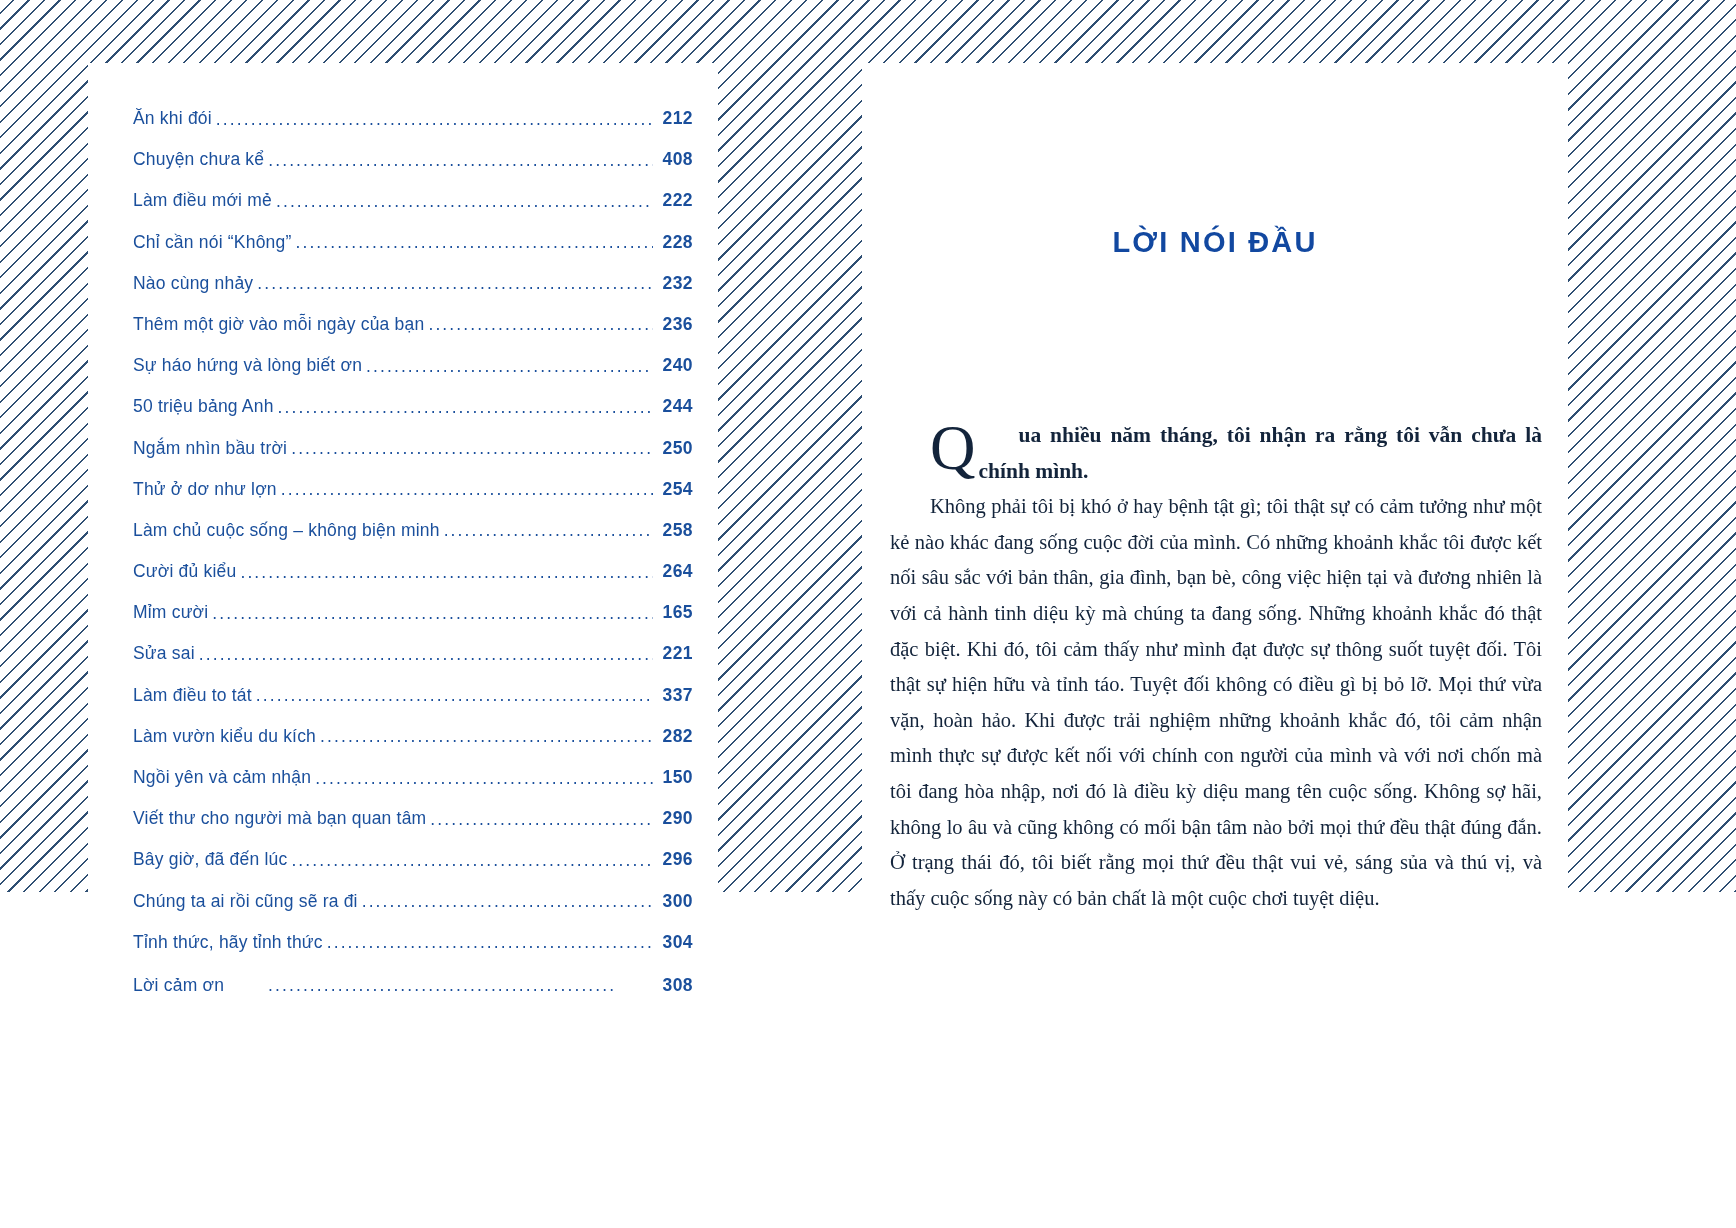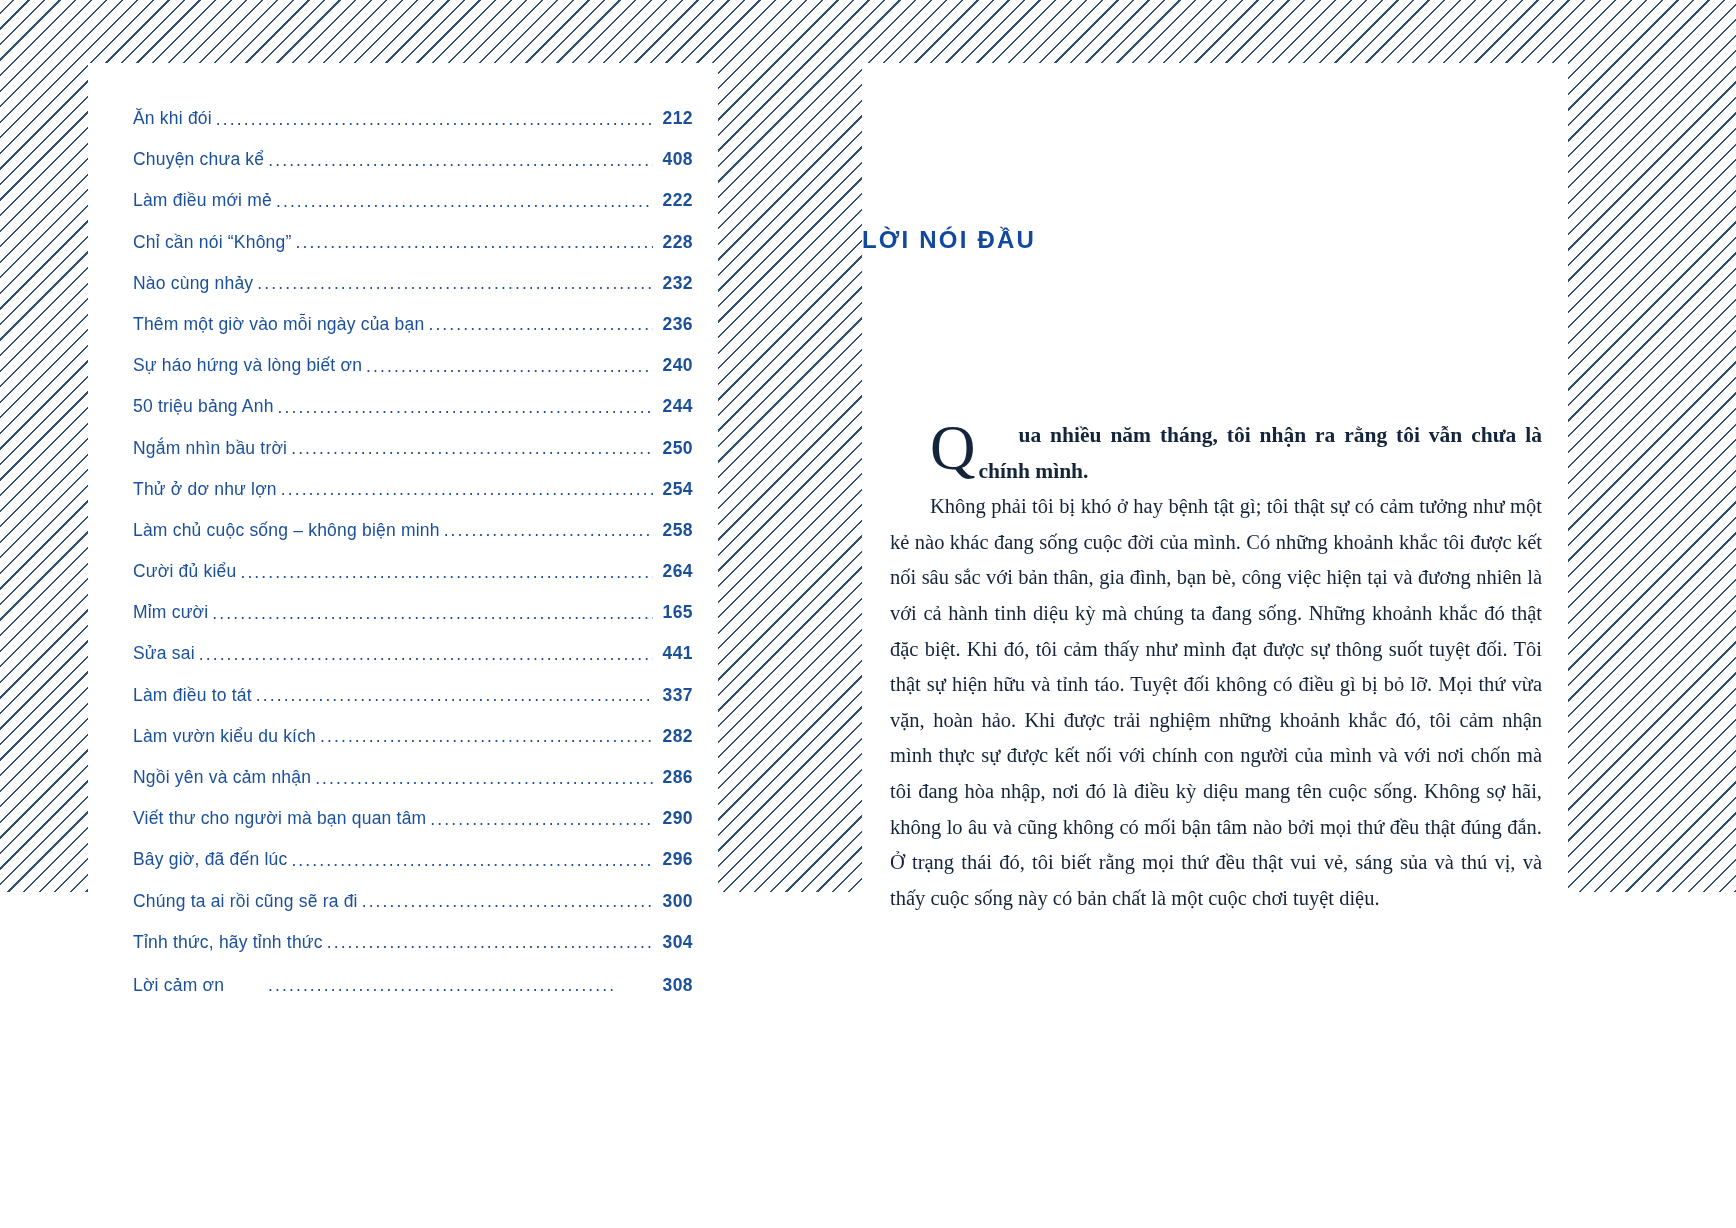--- a/index.html
+++ b/index.html
@@ -89,23 +89,23 @@
     font-weight: 700;
     letter-spacing: 0.4px;
   }
 
   
   .preface-heading {
     position: absolute;
     left: 0;
     right: 0;
     top: 163px;
-    text-align: left;
+    text-align: center;
     color: #1248a0;
-    font-size: 24px;
+    font-size: 29px;
     font-weight: 700;
     letter-spacing: 2.2px;
   }
   .preface-body {
     position: absolute;
     left: 28px;
     top: 355px;
     width: 652px;
     font-family: "Liberation Serif", serif;
     color: #13243b;
@@ -204,36 +204,36 @@
           <span class="toc-page">264</span>
         </div>
         <div class="toc-row">
           <span class="toc-title">Mỉm cười</span>
           <span class="toc-dots">..........................................................................................</span>
           <span class="toc-page">165</span>
         </div>
         <div class="toc-row">
           <span class="toc-title">Sửa sai</span>
           <span class="toc-dots">..........................................................................................</span>
-          <span class="toc-page">441</span>
+          <span class="toc-page">221</span>
         </div>
         <div class="toc-row">
           <span class="toc-title">Làm điều to tát</span>
           <span class="toc-dots">..........................................................................................</span>
           <span class="toc-page">337</span>
         </div>
         <div class="toc-row">
           <span class="toc-title">Làm vườn kiểu du kích</span>
           <span class="toc-dots">..........................................................................................</span>
           <span class="toc-page">282</span>
         </div>
         <div class="toc-row">
           <span class="toc-title">Ngồi yên và cảm nhận</span>
           <span class="toc-dots">..........................................................................................</span>
-          <span class="toc-page">286</span>
+          <span class="toc-page">150</span>
         </div>
         <div class="toc-row">
           <span class="toc-title">Viết thư cho người mà bạn quan tâm</span>
           <span class="toc-dots">..........................................................................................</span>
           <span class="toc-page">290</span>
         </div>
         <div class="toc-row">
           <span class="toc-title">Bây giờ, đã đến lúc</span>
           <span class="toc-dots">..........................................................................................</span>
           <span class="toc-page">296</span>

